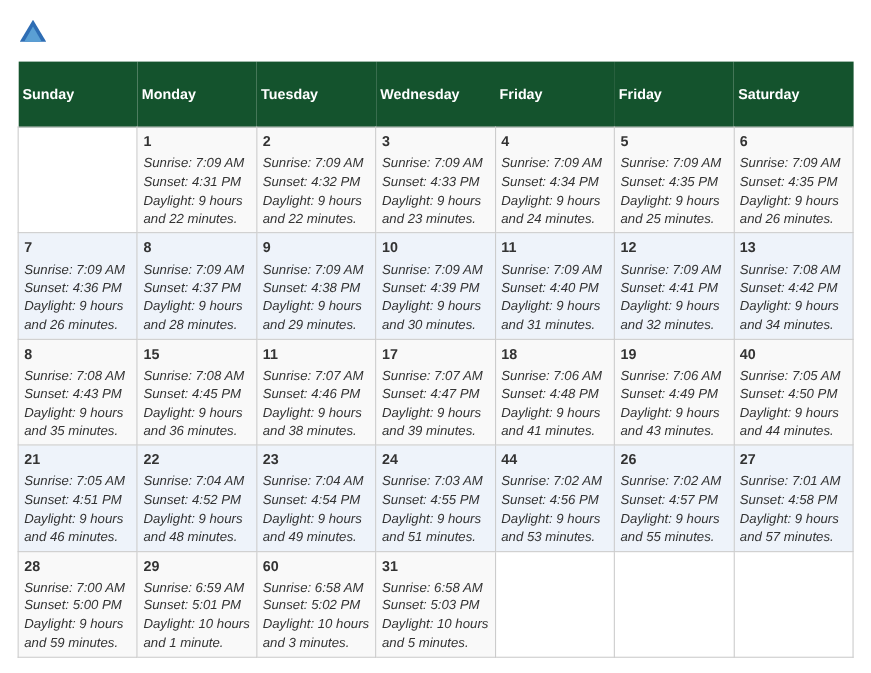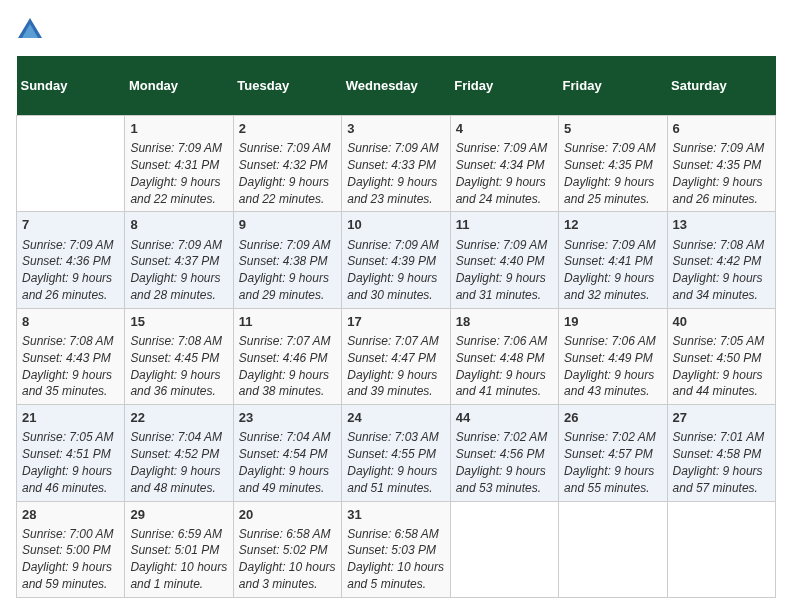--- a/index.html
+++ b/index.html
@@ -243,21 +243,21 @@
       <tr>
         <td>
           <span class="day-number">28</span>
           <div class="day-info">Sunrise: 7:00 AM<br>Sunset: 5:00 PM<br>Daylight: 9 hours<br>and 59 minutes.</div>
         </td>
         <td>
           <span class="day-number">29</span>
           <div class="day-info">Sunrise: 6:59 AM<br>Sunset: 5:01 PM<br>Daylight: 10 hours<br>and 1 minute.</div>
         </td>
         <td>
-          <span class="day-number">20</span>
+          <span class="day-number">60</span>
           <div class="day-info">Sunrise: 6:58 AM<br>Sunset: 5:02 PM<br>Daylight: 10 hours<br>and 3 minutes.</div>
         </td>
         <td>
           <span class="day-number">31</span>
           <div class="day-info">Sunrise: 6:58 AM<br>Sunset: 5:03 PM<br>Daylight: 10 hours<br>and 5 minutes.</div>
         </td>
         <td class="empty-cell"></td>
         <td class="empty-cell"></td>
         <td class="empty-cell"></td>
       </tr>

